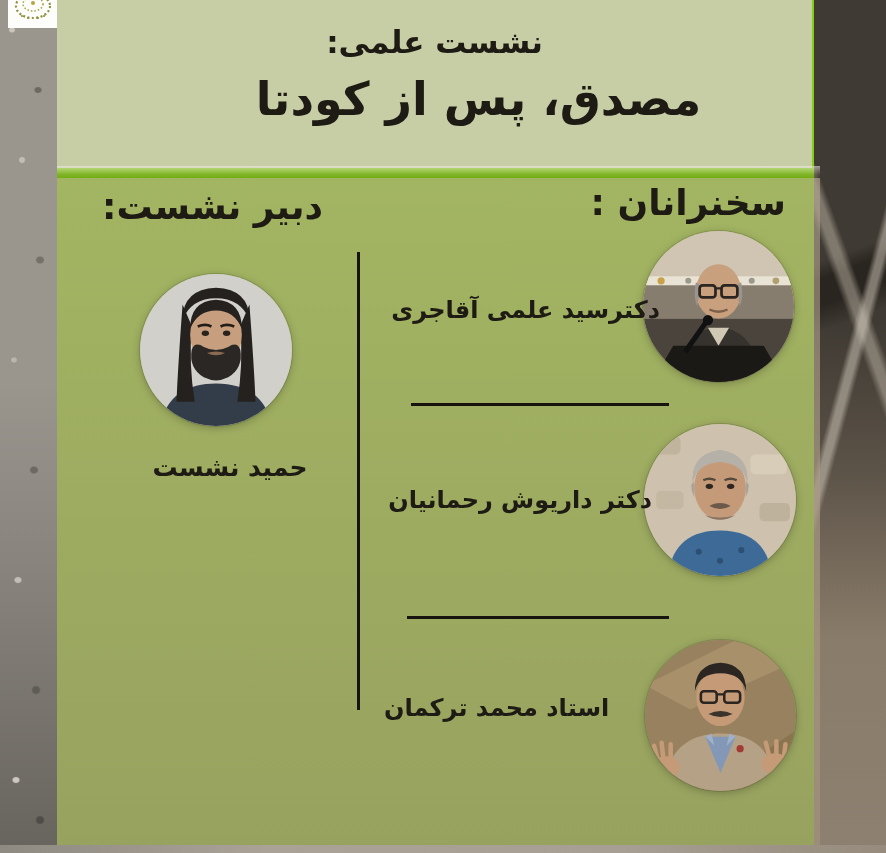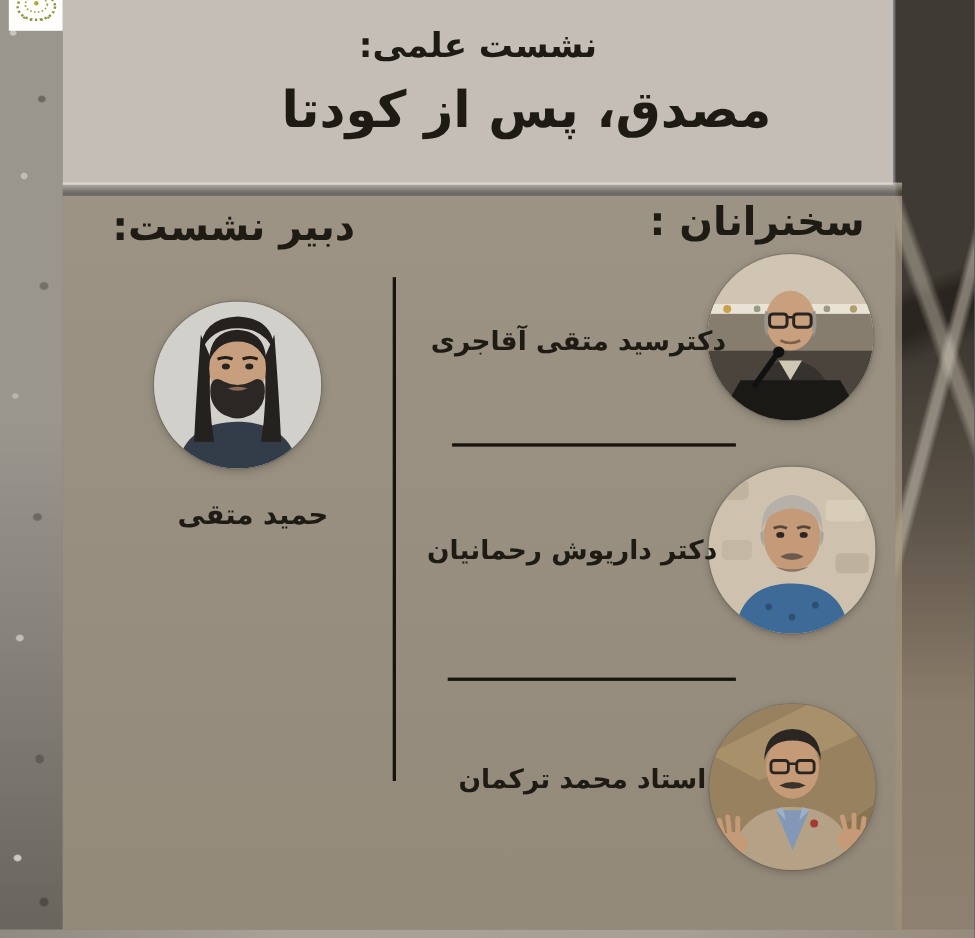--- a/index.html
+++ b/index.html
@@ -10,21 +10,21 @@
     --line: #17130e;
   }
   *{margin:0;padding:0;box-sizing:border-box;}
   html,body{background:#555;}
   .poster{
     position:relative;
     width:886px;height:853px;
     overflow:hidden;
     font-family:"DejaVu Sans", sans-serif;
     color:var(--ink);
-    background:#737373;
+    background:#84cc16;
   }
   
   .bg-photo{
     position:absolute;inset:0;
     background:
       
       radial-gradient(90px 110px at 415px 195px, rgba(74,64,52,0.85), rgba(74,64,52,0) 70%),
       radial-gradient(60px 60px at 470px 260px, rgba(220,210,195,0.5), rgba(220,210,195,0) 70%),
       
       linear-gradient(16deg, rgba(0,0,0,0) 46%, rgba(210,200,184,0.45) 48%, rgba(210,200,184,0.45) 50%, rgba(0,0,0,0) 52%),
@@ -95,21 +95,21 @@
   .heading{
     position:absolute;font-size:36px;font-weight:700;
   }
   .heading-speakers{right:100px;top:182px;}
   .heading-secretary{left:102px;top:186px;}
   .speaker-name{
     position:absolute;font-size:24px;font-weight:700;white-space:nowrap;
   }
   .name-1{left:398px;top:296px;width:262px;text-align:center;}
   .name-2{left:382px;top:486px;width:270px;text-align:right;}
-  .name-3{left:384px;top:694px;width:258px;text-align:right;}
+  .name-3{left:384px;top:694px;width:258px;text-align:left;}
   .name-secretary{left:140px;top:453px;width:180px;text-align:center;font-size:25px;}
   
   .v-divider{
     position:absolute;left:357px;top:252px;width:3px;height:458px;
     background:var(--line);
   }
   .h-rule{position:absolute;height:3px;background:var(--line);}
   .h-rule-1{left:411px;top:403px;width:258px;}
   .h-rule-2{left:407px;top:616px;width:262px;}
   
@@ -178,21 +178,21 @@
       <path d="M36,30 Q50,22 64,30 Q58,26 50,26 Q42,26 36,30 Z" fill="#b9b3aa"></path>
       <rect x="37.5" y="36" width="10.5" height="8" rx="2" fill="none" stroke="#2a2520" stroke-width="1.8"></rect>
       <rect x="52" y="36" width="10.5" height="8" rx="2" fill="none" stroke="#2a2520" stroke-width="1.8"></rect>
       <line x1="48" y1="38" x2="52" y2="38" stroke="#2a2520" stroke-width="1.6"></line>
       <path d="M44,52 Q50,55 56,52" fill="none" stroke="#7d5f49" stroke-width="1.6"></path>
       <path d="M6,100 L20,76 L80,76 L94,100 Z" fill="#1b1916"></path>
       <line x1="28" y1="80" x2="42" y2="60" stroke="#111" stroke-width="3.4"></line>
       <circle cx="43" cy="59" r="3.4" fill="#111"></circle>
     </svg>
   </div>
-  <div class="speaker-name name-1 rtl">دکترسید متقی آقاجری</div>
+  <div class="speaker-name name-1 rtl">دکترسید علمی آقاجری</div>
 
   <div class="photo photo-2">
     <svg viewBox="0 0 100 100">
       <rect width="100" height="100" fill="#cec2ae"></rect>
       <rect x="4" y="8" width="20" height="12" rx="3" fill="#c1b49e"></rect>
       <rect x="70" y="20" width="24" height="13" rx="3" fill="#d8cdb9"></rect>
       <rect x="8" y="44" width="18" height="12" rx="3" fill="#c5b8a2"></rect>
       <rect x="76" y="52" width="20" height="12" rx="3" fill="#bfb29c"></rect>
       <path d="M16,100 C18,78 32,70 50,70 C68,70 82,78 84,100 Z" fill="#3e6a98"></path>
       <circle cx="36" cy="84" r="2" fill="#2c4f74"></circle>
@@ -246,15 +246,15 @@
       <ellipse cx="50" cy="40" rx="17" ry="21" fill="#c79f7e"></ellipse>
       <path d="M33,36 Q33,18 50,17 Q67,18 67,36 Q62,24 50,24 Q38,24 33,36 Z" fill="#24211e"></path>
       <ellipse cx="43" cy="39" rx="2.4" ry="1.8" fill="#2a221c"></ellipse>
       <ellipse cx="57" cy="39" rx="2.4" ry="1.8" fill="#2a221c"></ellipse>
       <path d="M38,34.5 Q43,32.5 47,34.5" fill="none" stroke="#241d17" stroke-width="1.8"></path>
       <path d="M53,34.5 Q57,32.5 62,34.5" fill="none" stroke="#241d17" stroke-width="1.8"></path>
       <path d="M34,50 Q36,44 42,48 Q50,52 58,48 Q64,44 66,50 Q68,62 58,68 Q50,72 42,68 Q32,62 34,50 Z" fill="#2b2724"></path>
       <path d="M44,52 Q50,55 56,52 Q53,51 50,51 Q47,51 44,52 Z" fill="#8a6a52"></path>
     </svg>
   </div>
-  <div class="speaker-name name-secretary rtl">حمید متقی</div>
+  <div class="speaker-name name-secretary rtl">حمید نشست</div>
 
 </div>
 
 </body></html>

